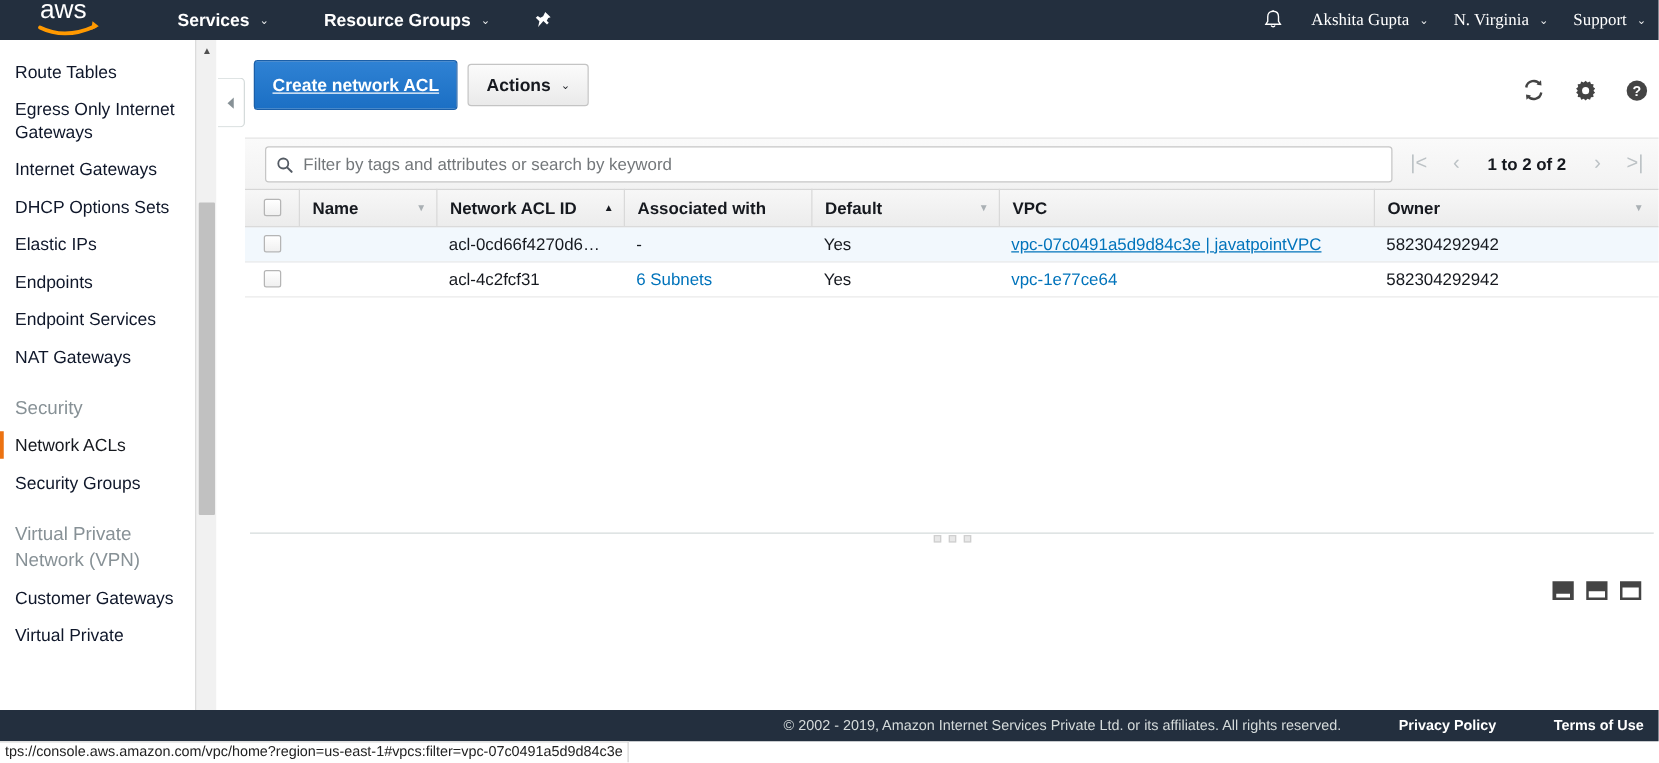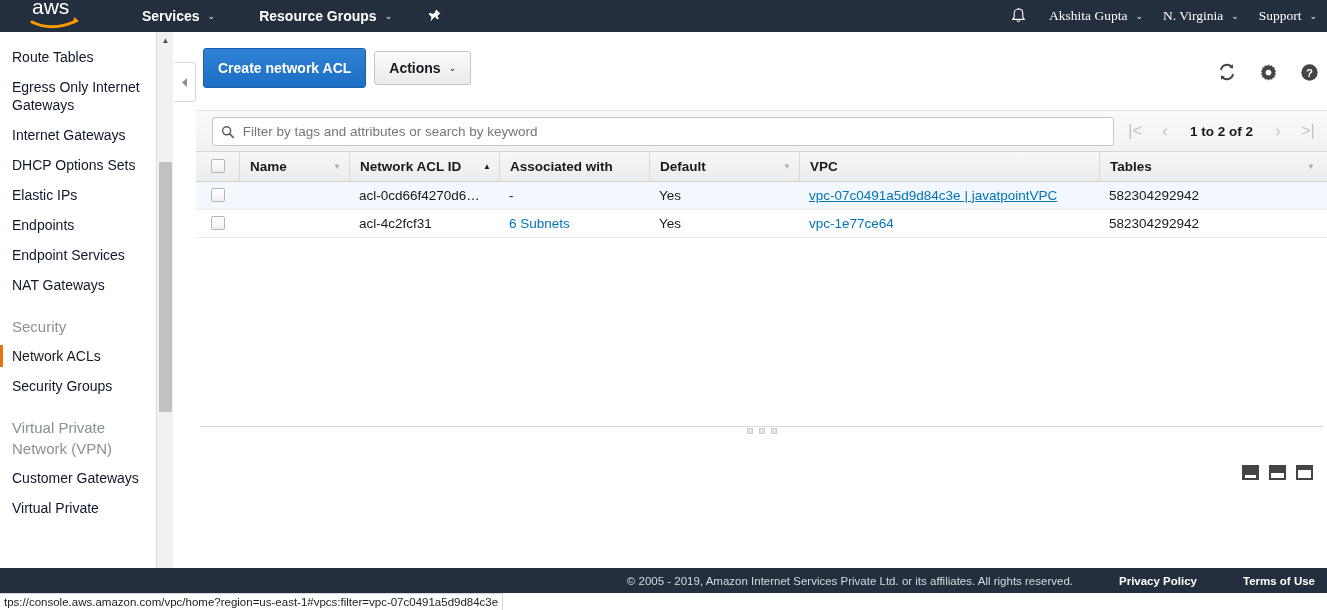--- a/index.html
+++ b/index.html
@@ -92,21 +92,21 @@
   }
 
   #toolbar {
     position: absolute; top: 16px; left: 7px;
     display: flex; align-items: center; gap: 8px;
   }
   #create-btn {
     background: linear-gradient(#2f82d4, #1b6fc4);
     border: 1px solid #1b5fa8; border-radius: 3px;
     color: #fff; font-size: 14px; font-weight: bold;
-    padding: 11px 14px; cursor: pointer;
+    padding: 11px 14px; cursor: pointer; text-decoration: underline;
   }
   #actions-btn {
     background: linear-gradient(#fbfbfb, #eaeaea);
     border: 1px solid #c4c4c4; border-radius: 3px;
     color: #16191f; font-size: 14px; font-weight: bold;
     padding: 8px 14px; cursor: pointer;
     display: flex; align-items: center; gap: 8px;
   }
   #actions-btn .caret { font-size: 9px; font-weight: normal; }
 
@@ -386,21 +386,21 @@
           <span>Associated with</span>
         </div>
         <div class="th col-def">
           <span>Default</span>
           <span class="sorter">▼</span>
         </div>
         <div class="th col-vpc">
           <span>VPC</span>
         </div>
         <div class="th col-owner">
-          <span>Tables</span>
+          <span>Owner</span>
           <span class="sorter">▼</span>
         </div>
       </div>
     <div id="tbody">
         <div class="trow tr highlight">
           <div class="td col-chk">
             <span class="chk"></span>
           </div>
           <div class="td col-name">
             <span></span>
@@ -461,18 +461,18 @@
     <span class="lt" id="lt-2">
         <i></i>
       </span>
     <span class="lt" id="lt-3">
         <i></i>
       </span>
   </div>
 </div>
 
 <div id="footer">
-  <span id="footer-copy">© 2005 - 2019, Amazon Internet Services Private Ltd. or its affiliates. All rights reserved.</span>
+  <span id="footer-copy">© 2002 - 2019, Amazon Internet Services Private Ltd. or its affiliates. All rights reserved.</span>
   <a class="footer-link">Privacy Policy</a>
   <a class="footer-link">Terms of Use</a>
 </div>
 
 <div id="statusbar">tps://console.aws.amazon.com/vpc/home?region=us-east-1#vpcs:filter=vpc-07c0491a5d9d84c3e</div>
 
 </body></html>

